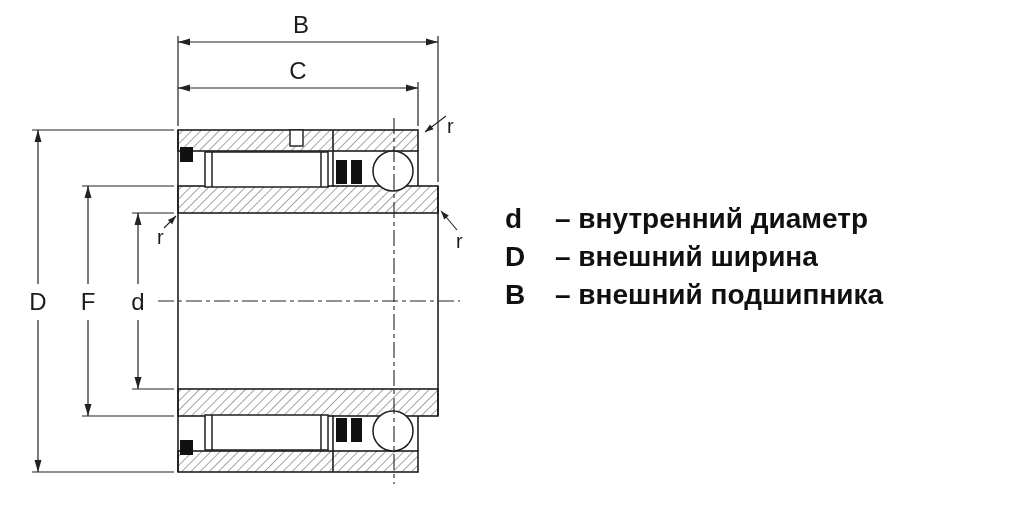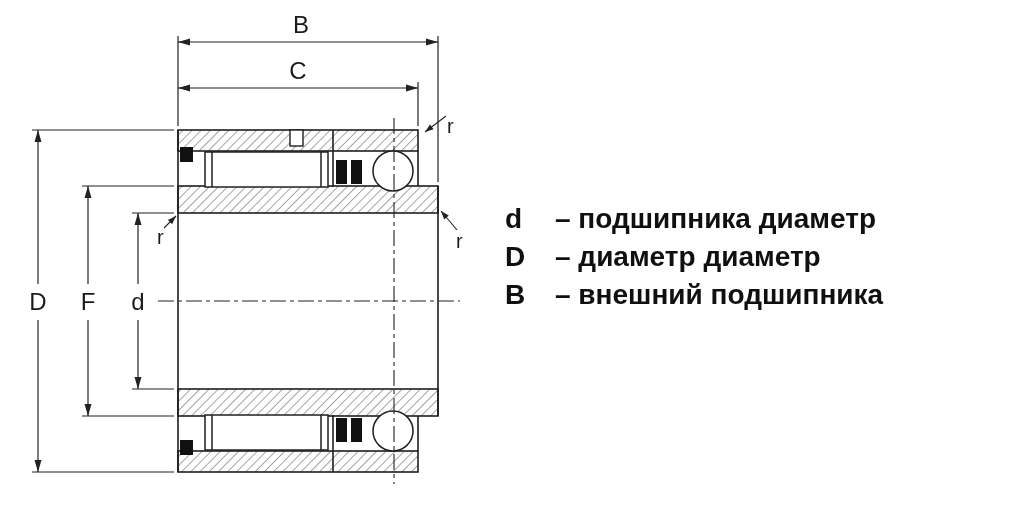--- a/index.html
+++ b/index.html
@@ -143,25 +143,25 @@
       <line x1="164" y1="228" x2="176" y2="216" marker-end="url(#arrow-sm)"></line>
     </g>
     <text class="r-text" x="447" y="133">r</text>
     <text class="r-text" x="456" y="248">r</text>
     <text class="r-text" x="157" y="244">r</text>
   </svg>
 
   <div class="legend">
     <div class="legend-row">
       <span class="legend-sym">d</span>
-      <span class="legend-desc">– подшипника диаметр</span>
+      <span class="legend-desc">– внутренний диаметр</span>
     </div>
     <div class="legend-row">
       <span class="legend-sym">D</span>
-      <span class="legend-desc">– диаметр диаметр</span>
+      <span class="legend-desc">– внешний ширина</span>
     </div>
     <div class="legend-row">
       <span class="legend-sym">B</span>
       <span class="legend-desc">– внешний подшипника</span>
     </div>
   </div>
 
 </div>
 
 </body></html>

